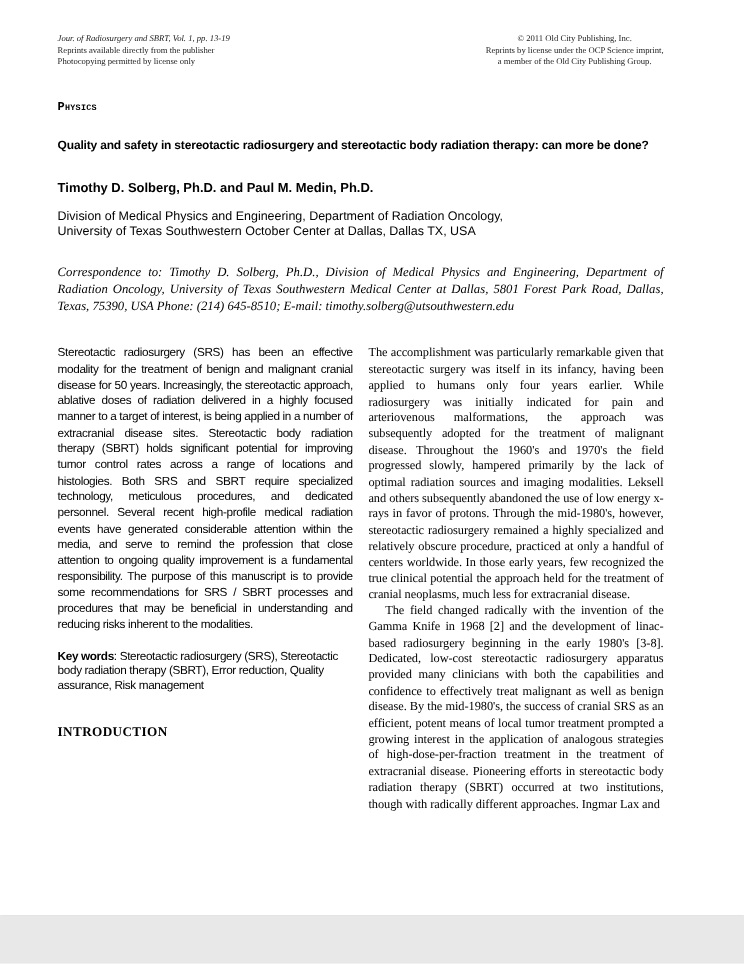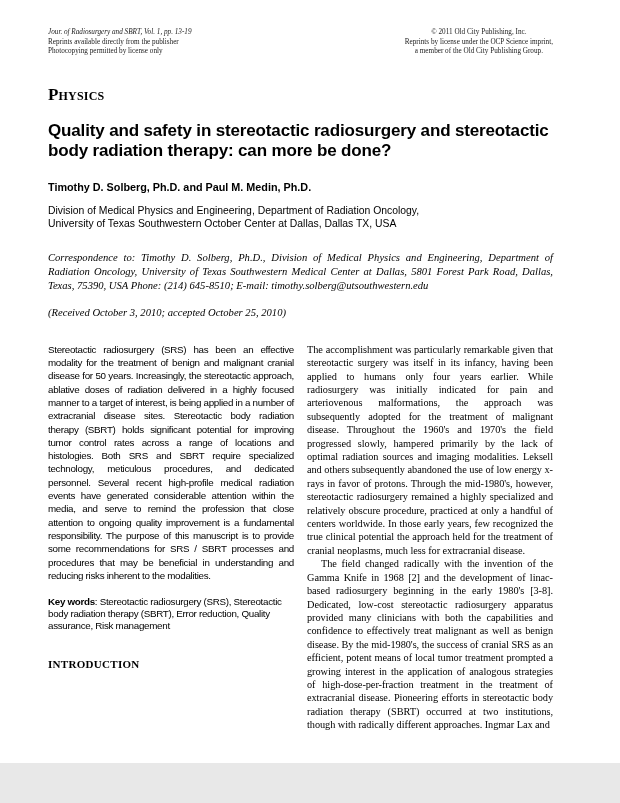--- a/index.html
+++ b/index.html
@@ -22,32 +22,32 @@
     font-family: "Liberation Serif", serif;
     font-size: 7.2px;
     line-height: 9.6px;
     color: #1a1a1a;
   }
   .header-right { text-align: center; }
   .hline.italic { font-style: italic; }
   
   .section-label {
     margin-top: 28px;
-    font-family: Liberation Serif, serif;
+    font-family: Liberation Mono, monospace;
     font-weight: bold;
     font-variant: small-caps;
-    font-size: 17px;
+    font-size: 10px;
     letter-spacing: 0.2px;
   }
   
   .title {
     margin: 16px 0 0 0;
     font-family: "Liberation Sans", sans-serif;
     font-weight: bold;
-    font-size: 17px;
+    font-size: 10px;
     line-height: 20.5px;
     letter-spacing: -0.15px;
   }
   
   .authors {
     margin-top: 19px;
     font-family: "Liberation Sans", sans-serif;
     font-weight: bold;
     font-size: 10.8px;
   }
@@ -156,21 +156,20 @@
 
   <div class="authors">Timothy D. Solberg, Ph.D. and Paul M. Medin, Ph.D.</div>
 
   <div class="affiliation">
     <div>Division of Medical Physics and Engineering, Department of Radiation Oncology,</div>
     <div>University of Texas Southwestern October Center at Dallas, Dallas TX, USA</div>
   </div>
 
   <div class="correspondence">Correspondence to: Timothy D. Solberg, Ph.D., Division of Medical Physics and Engineering, Department of Radiation Oncology, University of Texas Southwestern Medical Center at Dallas, 5801 Forest Park Road, Dallas, Texas, 75390, USA Phone: (214) 645-8510; E-mail: timothy.solberg@utsouthwestern.edu</div>
 
-  <div class="received">(Received October 3, 2010; accepted October 25, 2010)</div>
 
   <div class="columns">
     <div class="col">
       <p class="abstract">Stereotactic radiosurgery (SRS) has been an effective modality for the treatment of benign and malignant cranial disease for 50 years. Increasingly, the stereotactic approach, ablative doses of radiation delivered in a highly focused manner to a target of interest, is being applied in a number of extracranial disease sites. Stereotactic body radiation therapy (SBRT) holds significant potential for improving tumor control rates across a range of locations and histologies. Both SRS and SBRT require specialized technology, meticulous procedures, and dedicated personnel. Several recent high-profile medical radiation events have generated considerable attention within the media, and serve to remind the profession that close attention to ongoing quality improvement is a fundamental responsibility. The purpose of this manuscript is to provide some recommendations for SRS / SBRT processes and procedures that may be beneficial in understanding and reducing risks inherent to the modalities.</p>
       <p class="keywords"><span class="kw-label">Key words</span><span>: Stereotactic radiosurgery (SRS), Stereotactic body radiation therapy (SBRT), Error reduction, Quality assurance, Risk management</span></p>
       <h2 class="intro-heading">INTRODUCTION</h2>
     </div>
     <div class="col">
       <p class="body-text">The accomplishment was particularly remarkable given that stereotactic surgery was itself in its infancy, having been applied to humans only four years earlier. While radiosurgery was initially indicated for pain and arteriovenous malformations, the approach was subsequently adopted for the treatment of malignant disease. Throughout the 1960's and 1970's the field progressed slowly, hampered primarily by the lack of optimal radiation sources and imaging modalities. Leksell and others subsequently abandoned the use of low energy x-rays in favor of protons. Through the mid-1980's, however, stereotactic radiosurgery remained a highly specialized and relatively obscure procedure, practiced at only a handful of centers worldwide. In those early years, few recognized the true clinical potential the approach held for the treatment of cranial neoplasms, much less for extracranial disease.</p>
       <p class="body-text indent">The field changed radically with the invention of the Gamma Knife in 1968 [2] and the development of linac-based radiosurgery beginning in the early 1980's [3-8]. Dedicated, low-cost stereotactic radiosurgery apparatus provided many clinicians with both the capabilities and confidence to effectively treat malignant as well as benign disease. By the mid-1980's, the success of cranial SRS as an efficient, potent means of local tumor treatment prompted a growing interest in the application of analogous strategies of high-dose-per-fraction treatment in the treatment of extracranial disease. Pioneering efforts in stereotactic body radiation therapy (SBRT) occurred at two institutions, though with radically different approaches. Ingmar Lax and</p>

